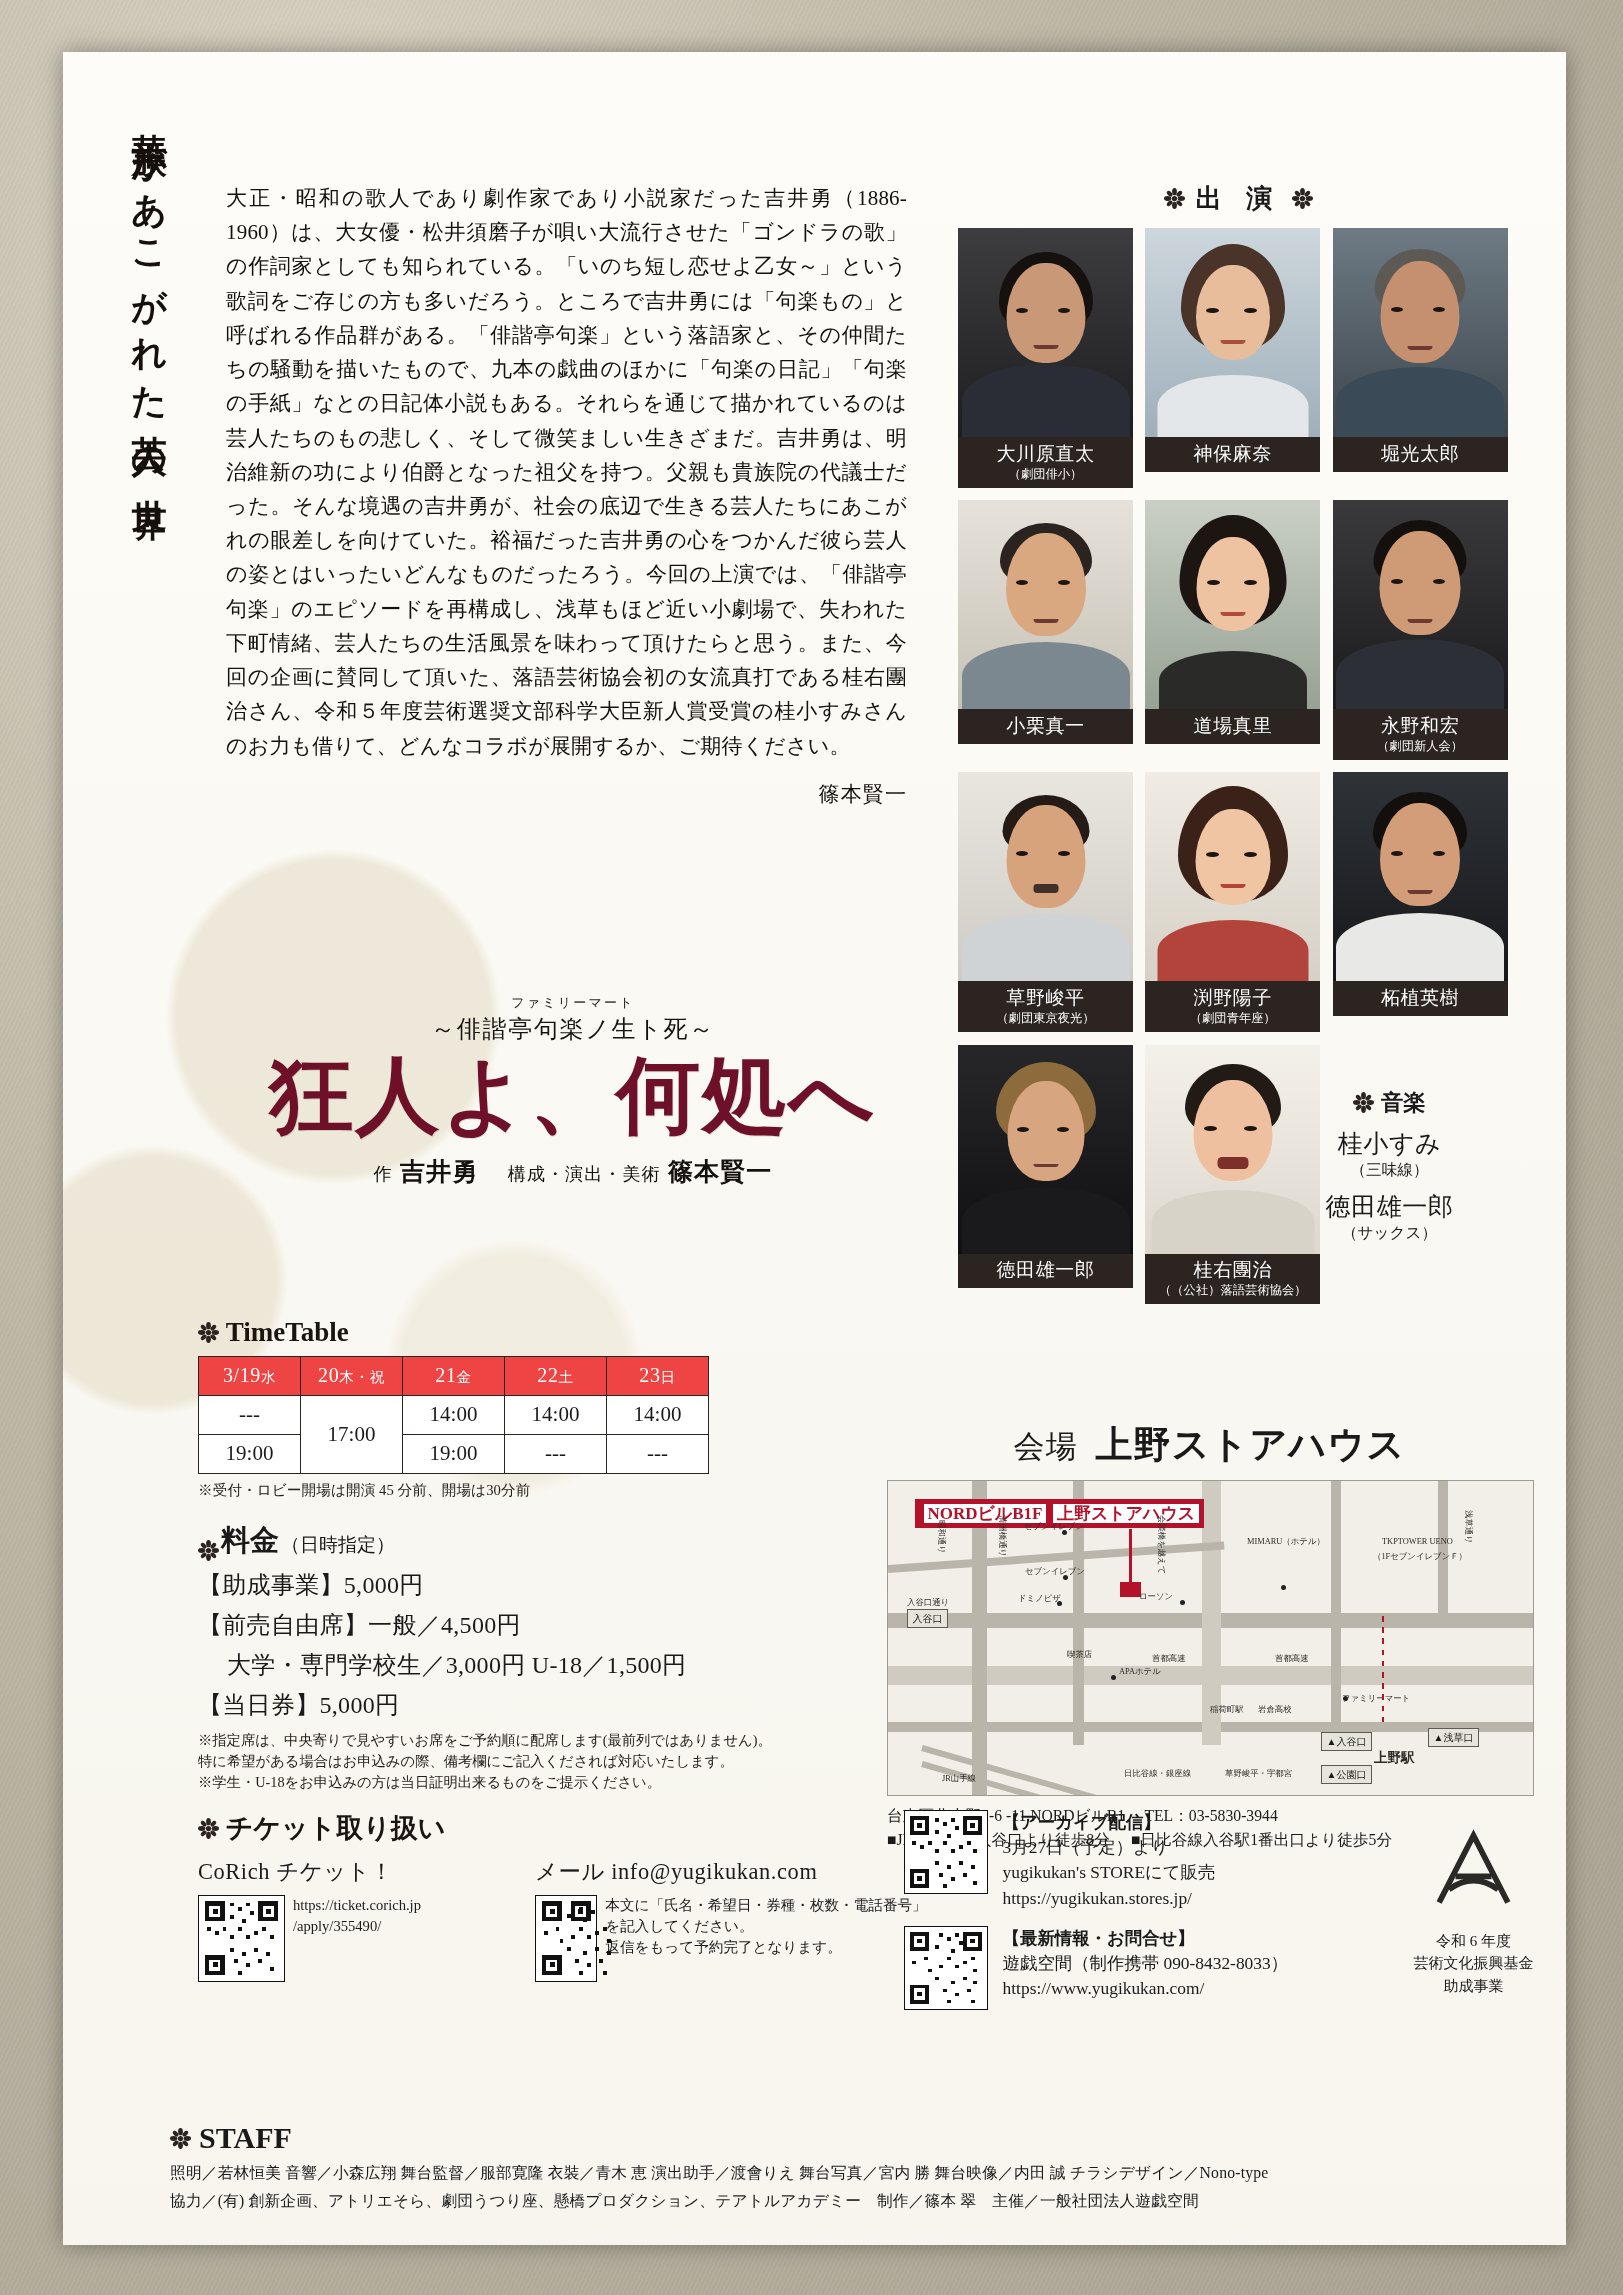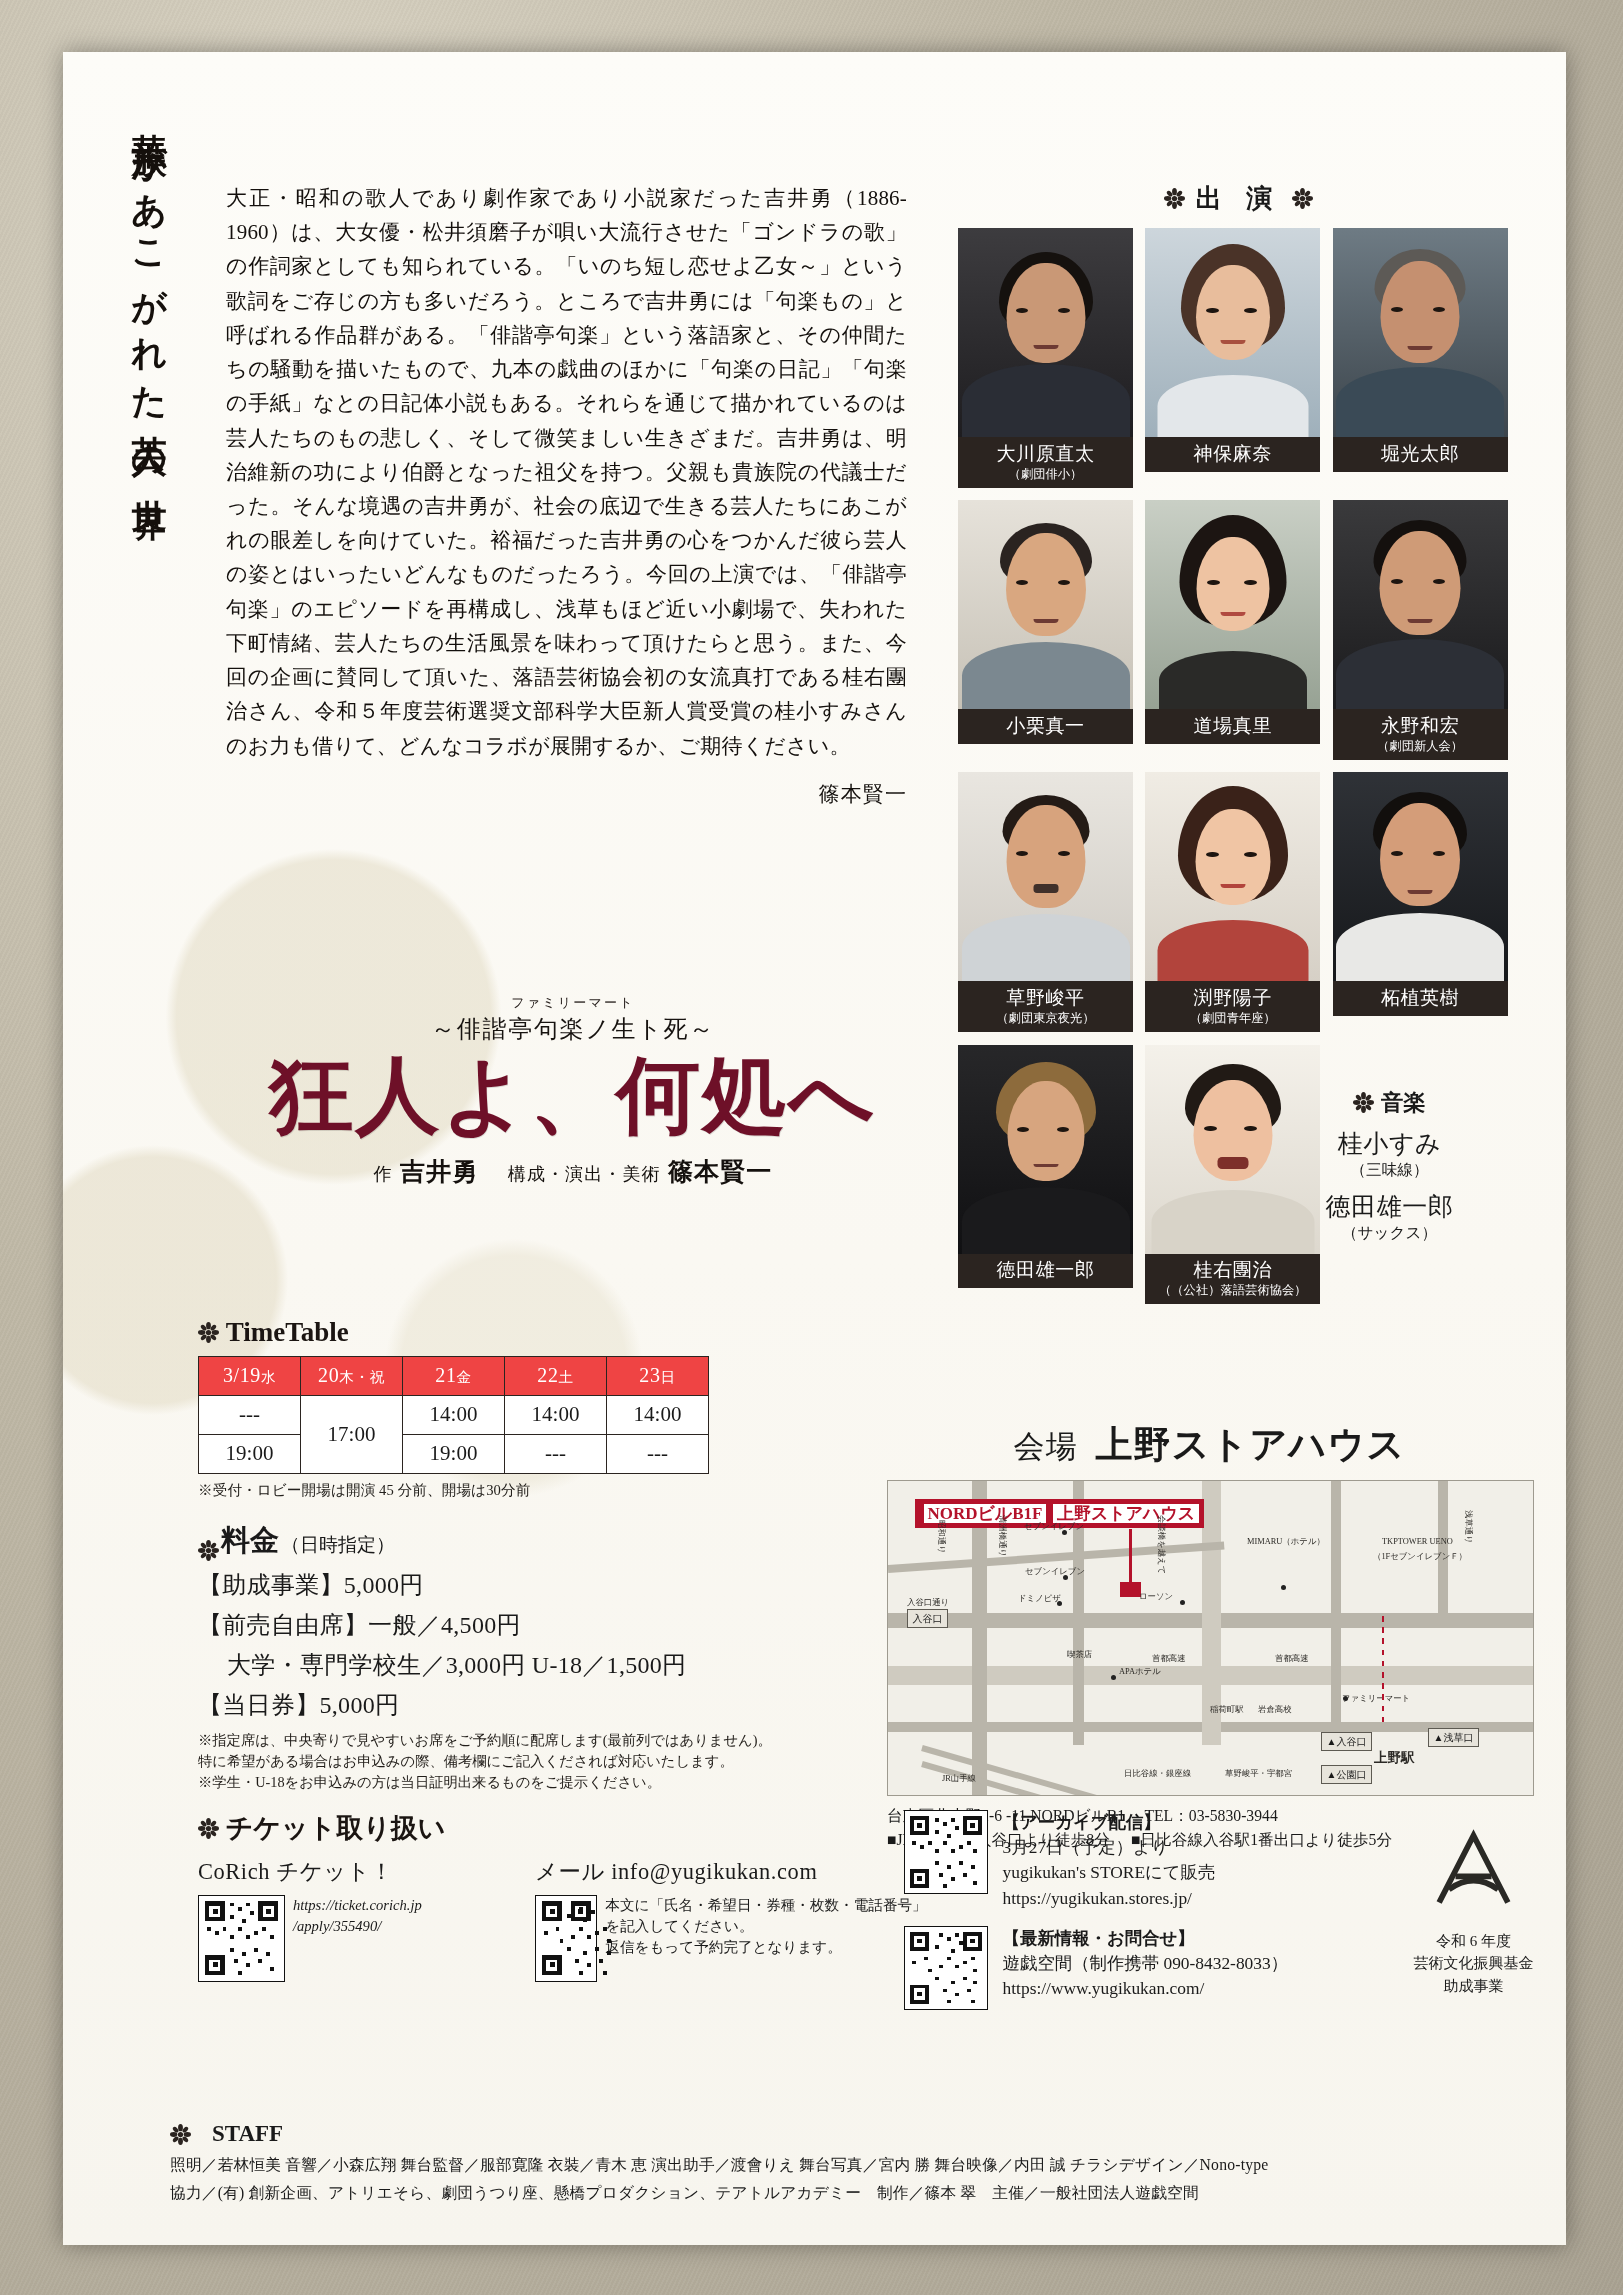--- a/index.html
+++ b/index.html
@@ -171,21 +171,21 @@
   .arch{position:absolute;left:841px;top:1758px;width:628px;}
   .arch .r{display:flex;align-items:flex-start;gap:14.6px;margin-bottom:14.6px;}
   .arch .t{font-size:17.4px;line-height:1.45;}
   .arch .t b{font-weight:700;}
   .logo{position:absolute;right:22.4px;top:1772px;width:140px;text-align:center;}
   .logo .mk{font-size:62px;line-height:1;color:#2a2925;font-family:"DejaVu Sans", sans-serif;}
   .logo .tx{font-size:15px;line-height:1.5;margin-top:5.6px;}
 
   
   .staff{position:absolute;left:107px;top:2069px;width:1290px;}
-  .staff .hd{display:flex;align-items:center;gap:21px;font-size:23px;font-weight:700;}
+  .staff .hd{display:flex;align-items:center;gap:8px;font-size:30px;font-weight:700;}
   .staff .l{font-size:15.7px;margin-top:7.9px;letter-spacing:0.2px;}
   .staff .l2{font-size:15.7px;margin-top:6.7px;letter-spacing:0.2px;}
 </style>
 </head>
 <body>
 
 <div class="outer-bg"></div>
 
 <div class="page">
 <div class="inner">
@@ -338,21 +338,21 @@
             <i style="left:31px;top:52px;width:3.9px;height:3.9px;"></i>
                 <i style="left:43px;top:56px;width:3.9px;height:3.9px;"></i>
                 <i style="left:55px;top:52px;width:3.9px;height:3.9px;"></i>
             <i style="left:35px;top:63px;width:3.9px;height:3.9px;"></i>
                 <i style="left:47px;top:67px;width:3.9px;height:3.9px;"></i>
                 <i style="left:59px;top:63px;width:3.9px;height:3.9px;"></i>
             <i style="left:67px;top:56px;width:3.9px;height:3.9px;"></i>
                 <i style="left:71px;top:71px;width:3.9px;height:3.9px;"></i>
                 <i style="left:39px;top:75px;width:3.9px;height:3.9px;"></i>
           </div>
-          <div class="txt" style="white-space:pre-line;font-style:italic;">https://ticket.corich.jp
+          <div class="txt" style="white-space:pre-line;">https://ticket.corich.jp
 /apply/355490/</div>
         </div>
       </div>
       <div style="width:404px;">
         <div class="lbl">
           <span>メール</span>
           <span style="font-family:'Liberation Serif',serif;">info@yugikukan.com</span>
         </div>
         <div style="display:flex;margin-top:7.9px;">
           <div class="qrbox" style="width:87px;height:87px;">

